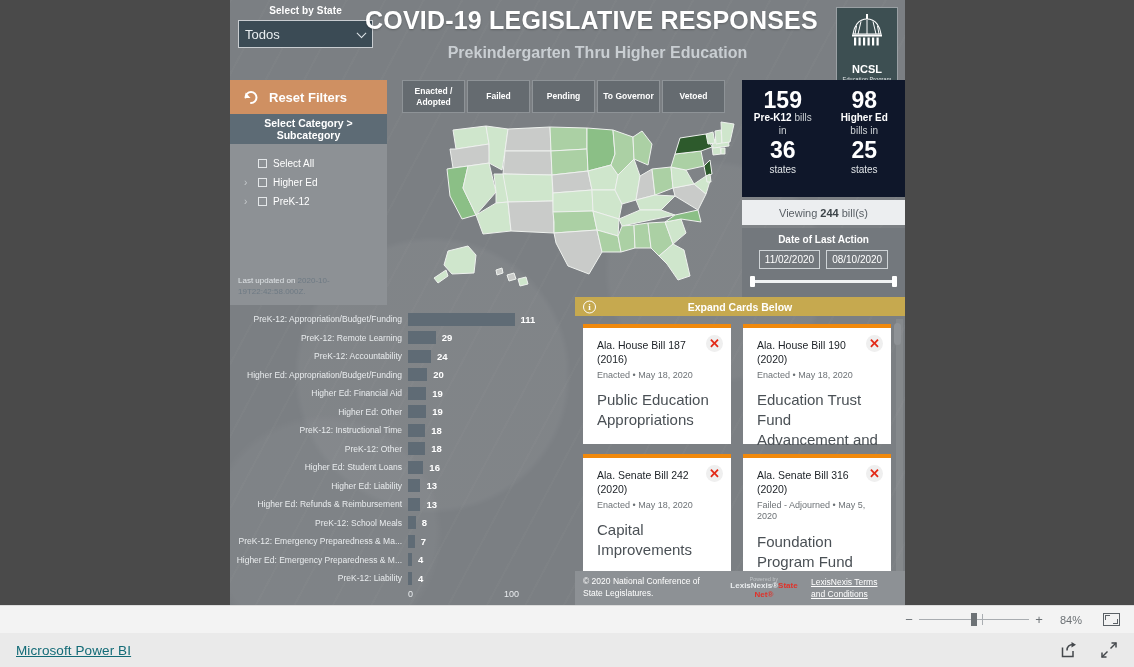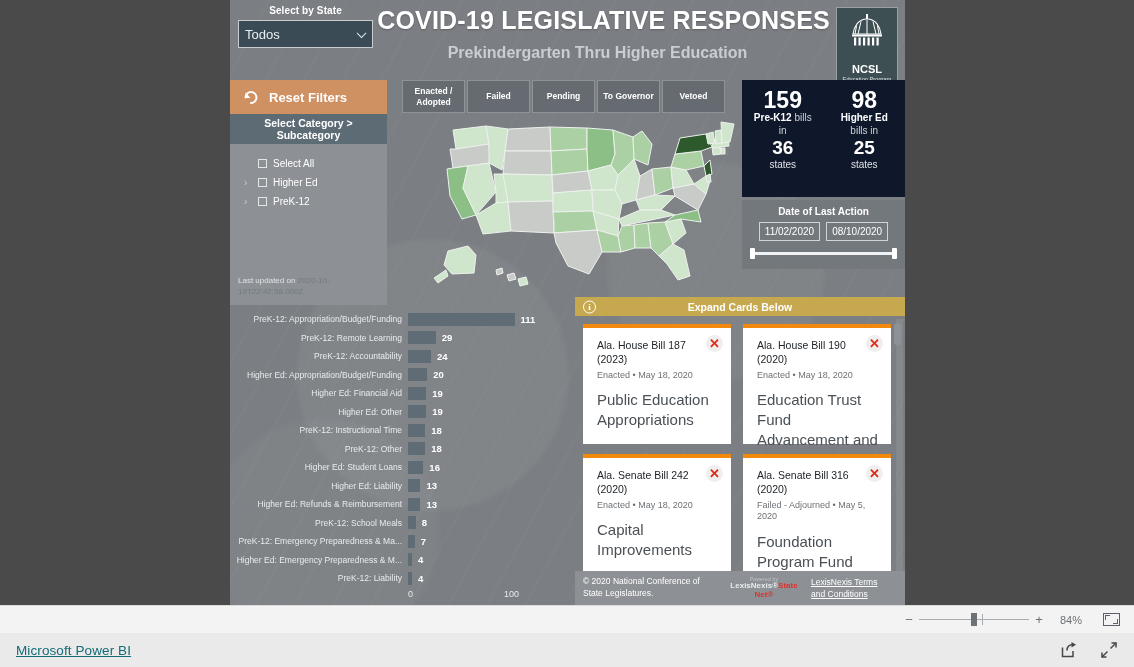--- a/index.html
+++ b/index.html
@@ -37,21 +37,21 @@
   .sel-state-dd {
     height:22px; background:#3b4b55; border:1px solid #c9cdd1;
     display:flex; align-items:center; padding:13px 6px;
     font-size:13px; color:#e9eef1; position:relative;
   }
   .dd-caret {
     position:absolute; right:7px; top:50%; transform:translateY(-60%) rotate(45deg);
     width:7px; height:7px; border-right:1.6px solid #dfe6ea; border-bottom:1.6px solid #dfe6ea;
   }
   .title-main {
-    position:absolute; left:135px; top:6px; width:465px; text-align:right;
+    position:absolute; left:135px; top:6px; width:465px; text-align:left;
     font-size:25px; font-weight:bold; color:#ffffff; letter-spacing:.2px;
     text-shadow:0 1px 2px rgba(0,0,0,.25);
   }
   .title-sub {
     position:absolute; left:135px; top:44px; width:465px; text-align:center;
     font-size:16px; font-weight:bold; color:#c9ced2;
   }
   .ncsl-logo {
     position:absolute; left:606px; top:7px; width:62px; height:79px;
     background:#3d4f52; border:1px solid #9aa0a4;
@@ -102,21 +102,21 @@
   #map svg { width:100%; height:100%; }
 
   
   #kpi { position:absolute; left:512px; top:80px; width:163px; }
   .kpi-box { background:#0f172a; height:117px; display:flex; padding-top:8px; }
   .kpi-col { flex:1; text-align:center; }
   .kpi-num { font-size:23px; font-weight:bold; color:#fff; line-height:1.05; }
   .kpi-cap { font-size:10px; color:#e8ebed; line-height:1.25; }
   .kpi-cap b { color:#fff; font-weight:bold; }
   .kpi-cap .dim { color:#cdd2d5; }
-  .kpi-num2 { font-size:19px; font-weight:bold; color:#fff; line-height:1.15; }
+  .kpi-num2 { font-size:23px; font-weight:bold; color:#fff; line-height:1.15; }
   .kpi-states { font-size:10px; color:#dfe3e6; }
   .viewing {
     margin-top:3px; height:25px; background:#eceef0; color:#5a6066;
     display:flex; align-items:center; justify-content:center; font-size:11px;
   }
   .viewing b { color:#3d4449; margin:0 3px; }
   .date-box { margin-top:3px; background:#73787d; padding:6px 8px 10px; }
   .date-title { text-align:center; font-size:10px; font-weight:bold; color:#fff; margin-bottom:5px; }
   .date-fields { display:flex; gap:6px; justify-content:center; }
   .date-fld {
@@ -399,20 +399,25 @@
           <div class="kpi-num">98</div>
           <div class="kpi-cap">
             <b>Higher Ed</b>
             <div class="dim">bills in</div>
           </div>
           <div class="kpi-num2">25</div>
           <div class="kpi-states">states</div>
         </div>
       </div>
 
+      <div class="viewing">
+        <span>Viewing</span>
+        <b>244</b>
+        <span>bill(s)</span>
+      </div>
 
       <div class="date-box">
         <div class="date-title">Date of Last Action</div>
         <div class="date-fields">
           <div class="date-fld">11/02/2020</div>
           <div class="date-fld">08/10/2020</div>
         </div>
         <div class="slider">
           <div class="slider-track"></div>
           <div class="slider-h left"></div>
@@ -537,21 +542,21 @@
     </div>
 
     <div id="cards">
       <div class="expand-bar">
         <span class="info-icon">i</span>
         <span class="expand-txt">Expand Cards Below</span>
       </div>
       <div class="cards-body">
         <div class="card">
           <div class="card-x">✕</div>
-          <div class="card-title">Ala. House Bill 187 (2023)</div>
+          <div class="card-title">Ala. House Bill 187 (2016)</div>
           <div class="card-status">Enacted • May 18, 2020</div>
           <div class="card-desc">
             <span>Public Education Appropriations</span>
           </div>
         </div>
         <div class="card">
           <div class="card-x">✕</div>
           <div class="card-title">Ala. House Bill 190 (2020)</div>
           <div class="card-status">Enacted • May 18, 2020</div>
           <div class="card-desc">

